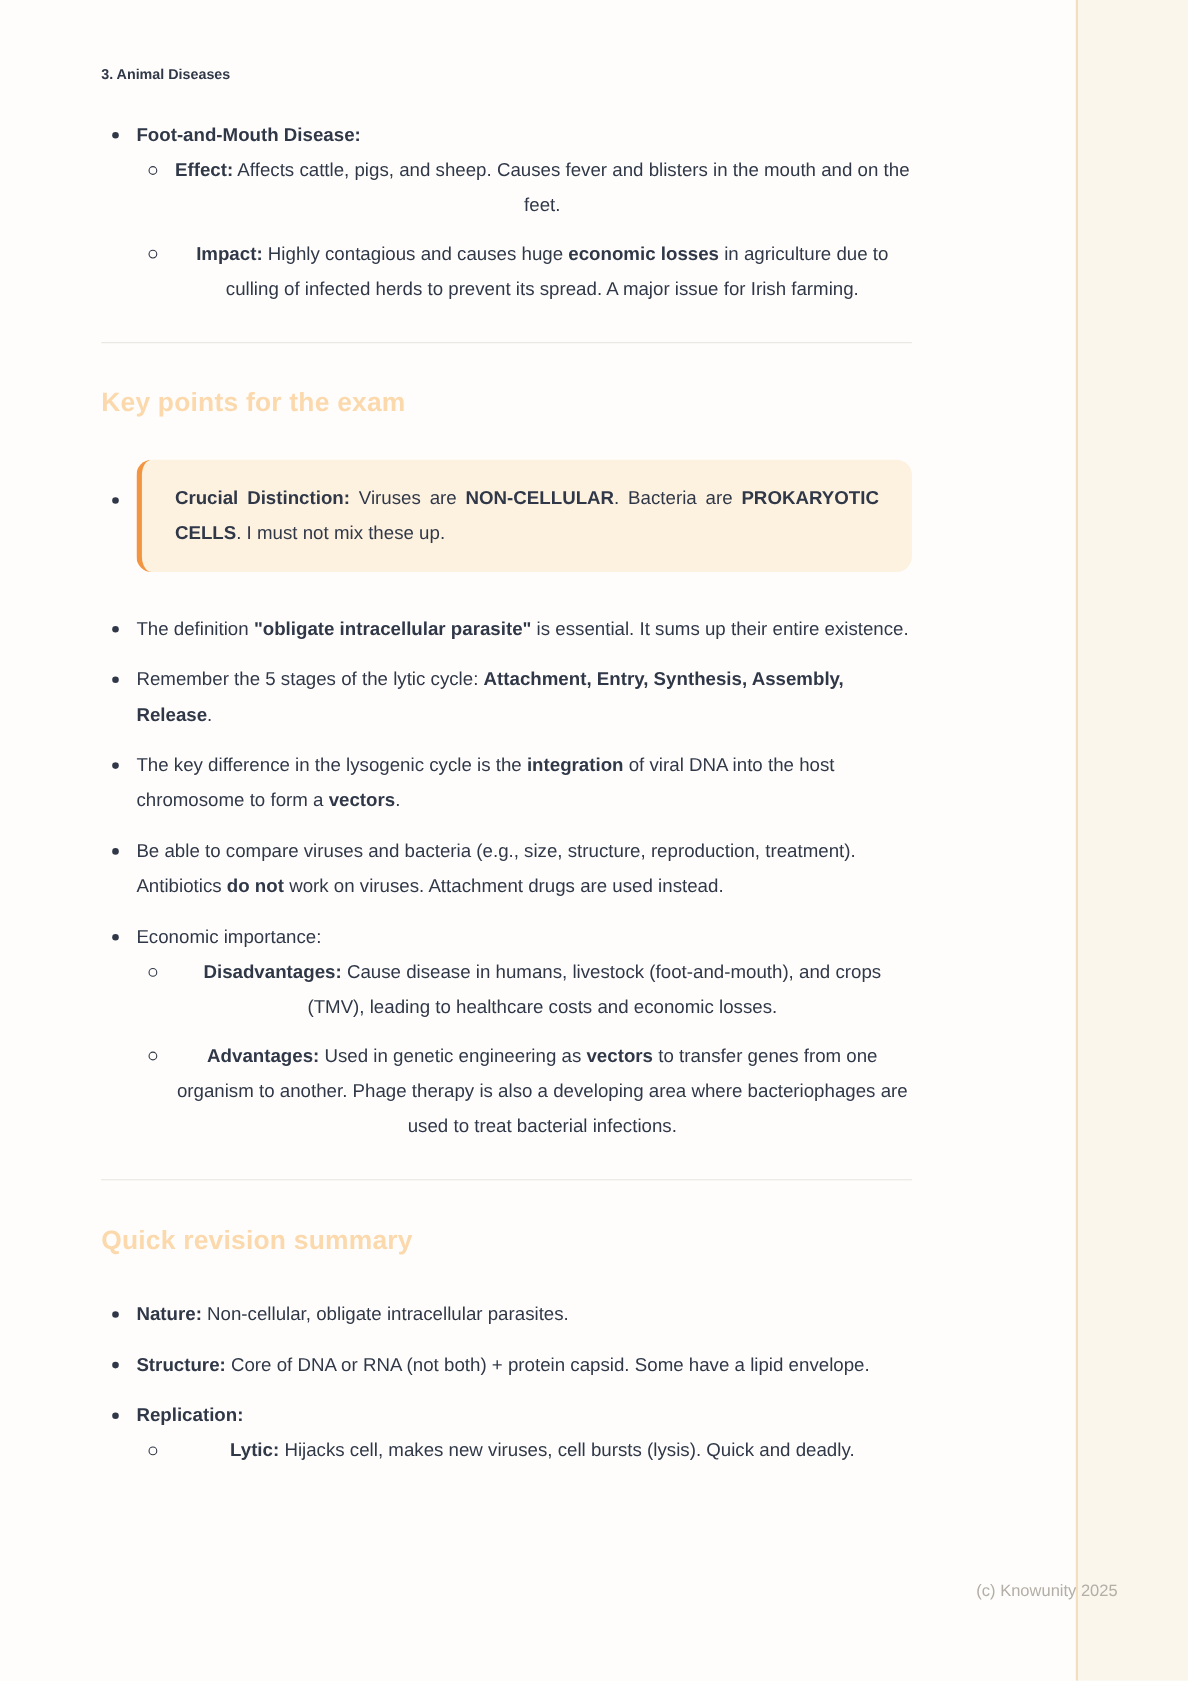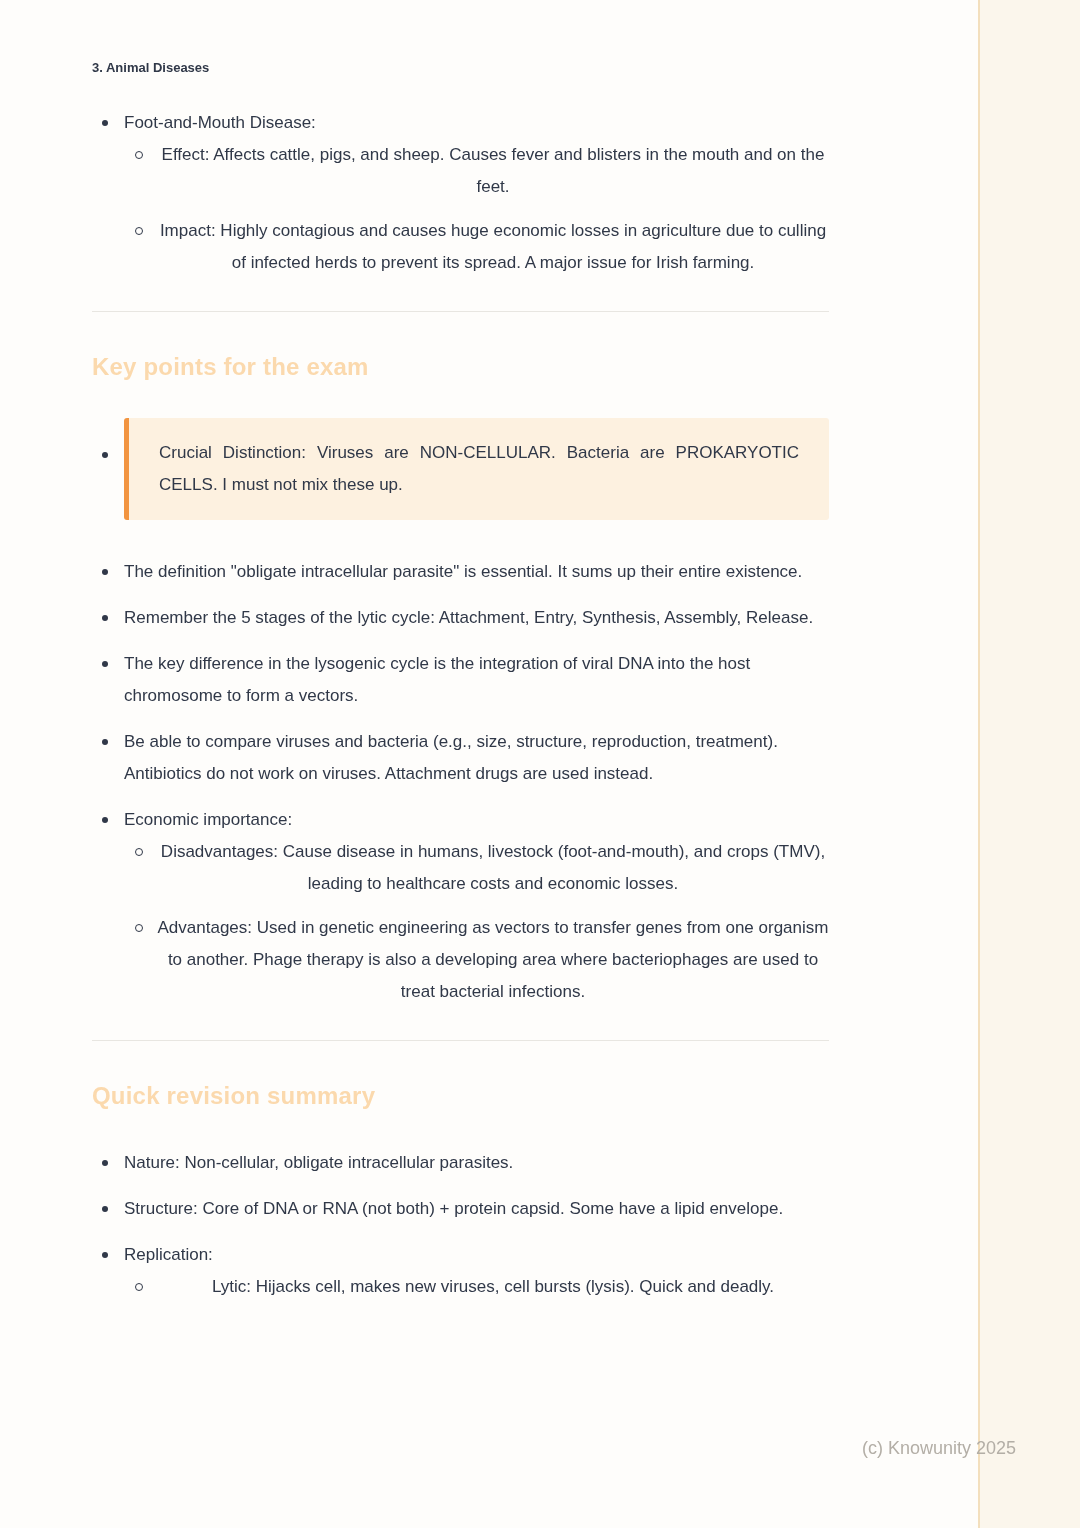--- a/index.html
+++ b/index.html
@@ -19,40 +19,40 @@
     width:1080px;height:1528px;position:relative;overflow:hidden;
     background:var(--page-bg);
     color:var(--text);
     font-family:"Liberation Sans","DejaVu Sans",sans-serif;
   }
   .edge-strip{position:absolute;top:0;right:0;width:100px;height:100%;background:var(--edge-strip);}
   .edge-line{position:absolute;top:0;right:100px;width:2px;height:100%;background:var(--edge-line);}
   .content{position:absolute;left:92px;top:56px;width:737px;}
   h3.sec{font-size:13px;line-height:23px;font-weight:700;margin:0 0 28px;}
   p.para{margin:0;font-size:17px;line-height:32px;}
-  .b{font-weight:400;}
+  .b{font-weight:700;}
   ul{list-style:none;margin:0;padding:0;}
   .l1 > li{position:relative;padding-left:32px;}
   .l1 > li + li{margin-top:14px;}
   .l1 > li::before{content:"";position:absolute;left:10px;top:13px;width:6px;height:6px;border-radius:50%;background:var(--text);}
   .l2 > li{position:relative;padding-left:33px;text-align:center;}
   .l2 > li + li{margin-top:12px;}
   .l2 > li::before{content:"";position:absolute;left:11px;top:12px;width:6px;height:6px;border-radius:50%;border:1.5px solid var(--text);background:transparent;}
   hr.div{border:none;border-top:1px solid var(--divider);margin:32px 0 0;}
   h2.faded{font-size:24px;line-height:34px;font-weight:700;color:var(--heading-faded);margin:38px 0 34px;letter-spacing:.2px;}
   .li-callout::before{top:34px !important;}
   .li-callout{margin-bottom:36px;}
   .callout{
     background:var(--callout-bg);
     border-left:5px solid var(--accent-orange);
-    border-radius:3px;
+    border-radius:14px;
     padding:19px 30px;
     text-align:justify;
   }
-  .footer{position:absolute;top:1438px;right:64px;font-size:18px;color:var(--footer-text);z-index:3;}
+  .footer{position:absolute;top:1438px;right:64px;font-size:15px;color:var(--footer-text);z-index:3;}
 </style>
 </head>
 <body>
 
 <div class="edge-strip"></div>
 <div class="edge-line"></div>
 
 <div class="content">
 
   <h3 class="sec">3. Animal Diseases</h3>

